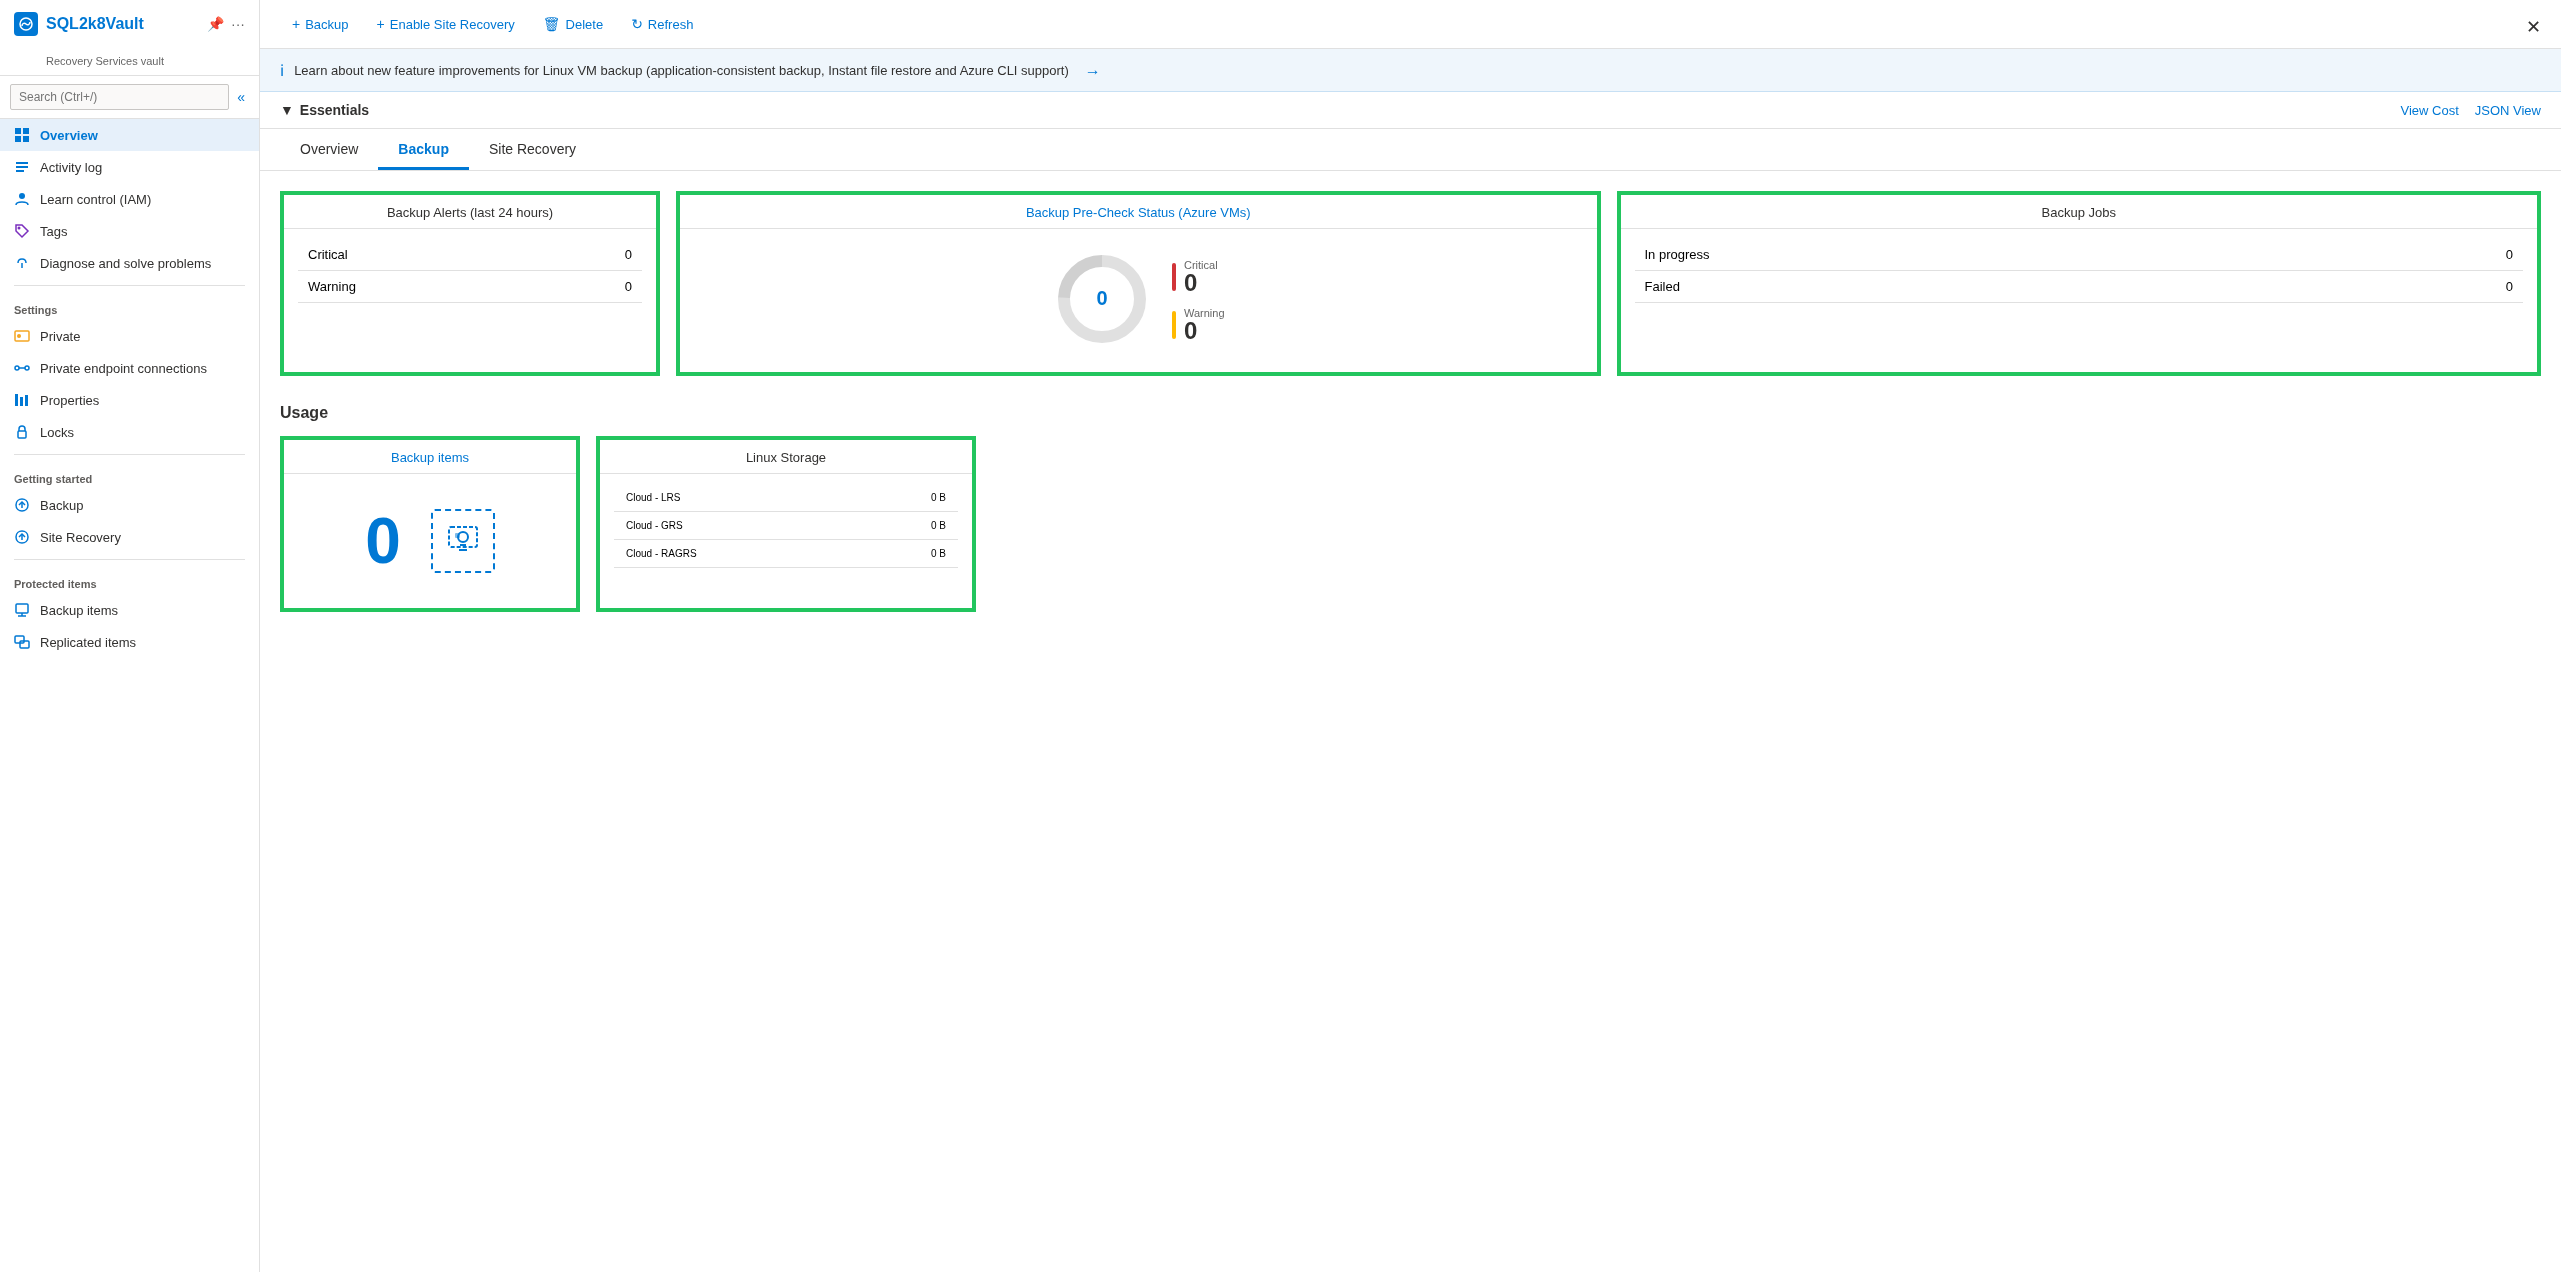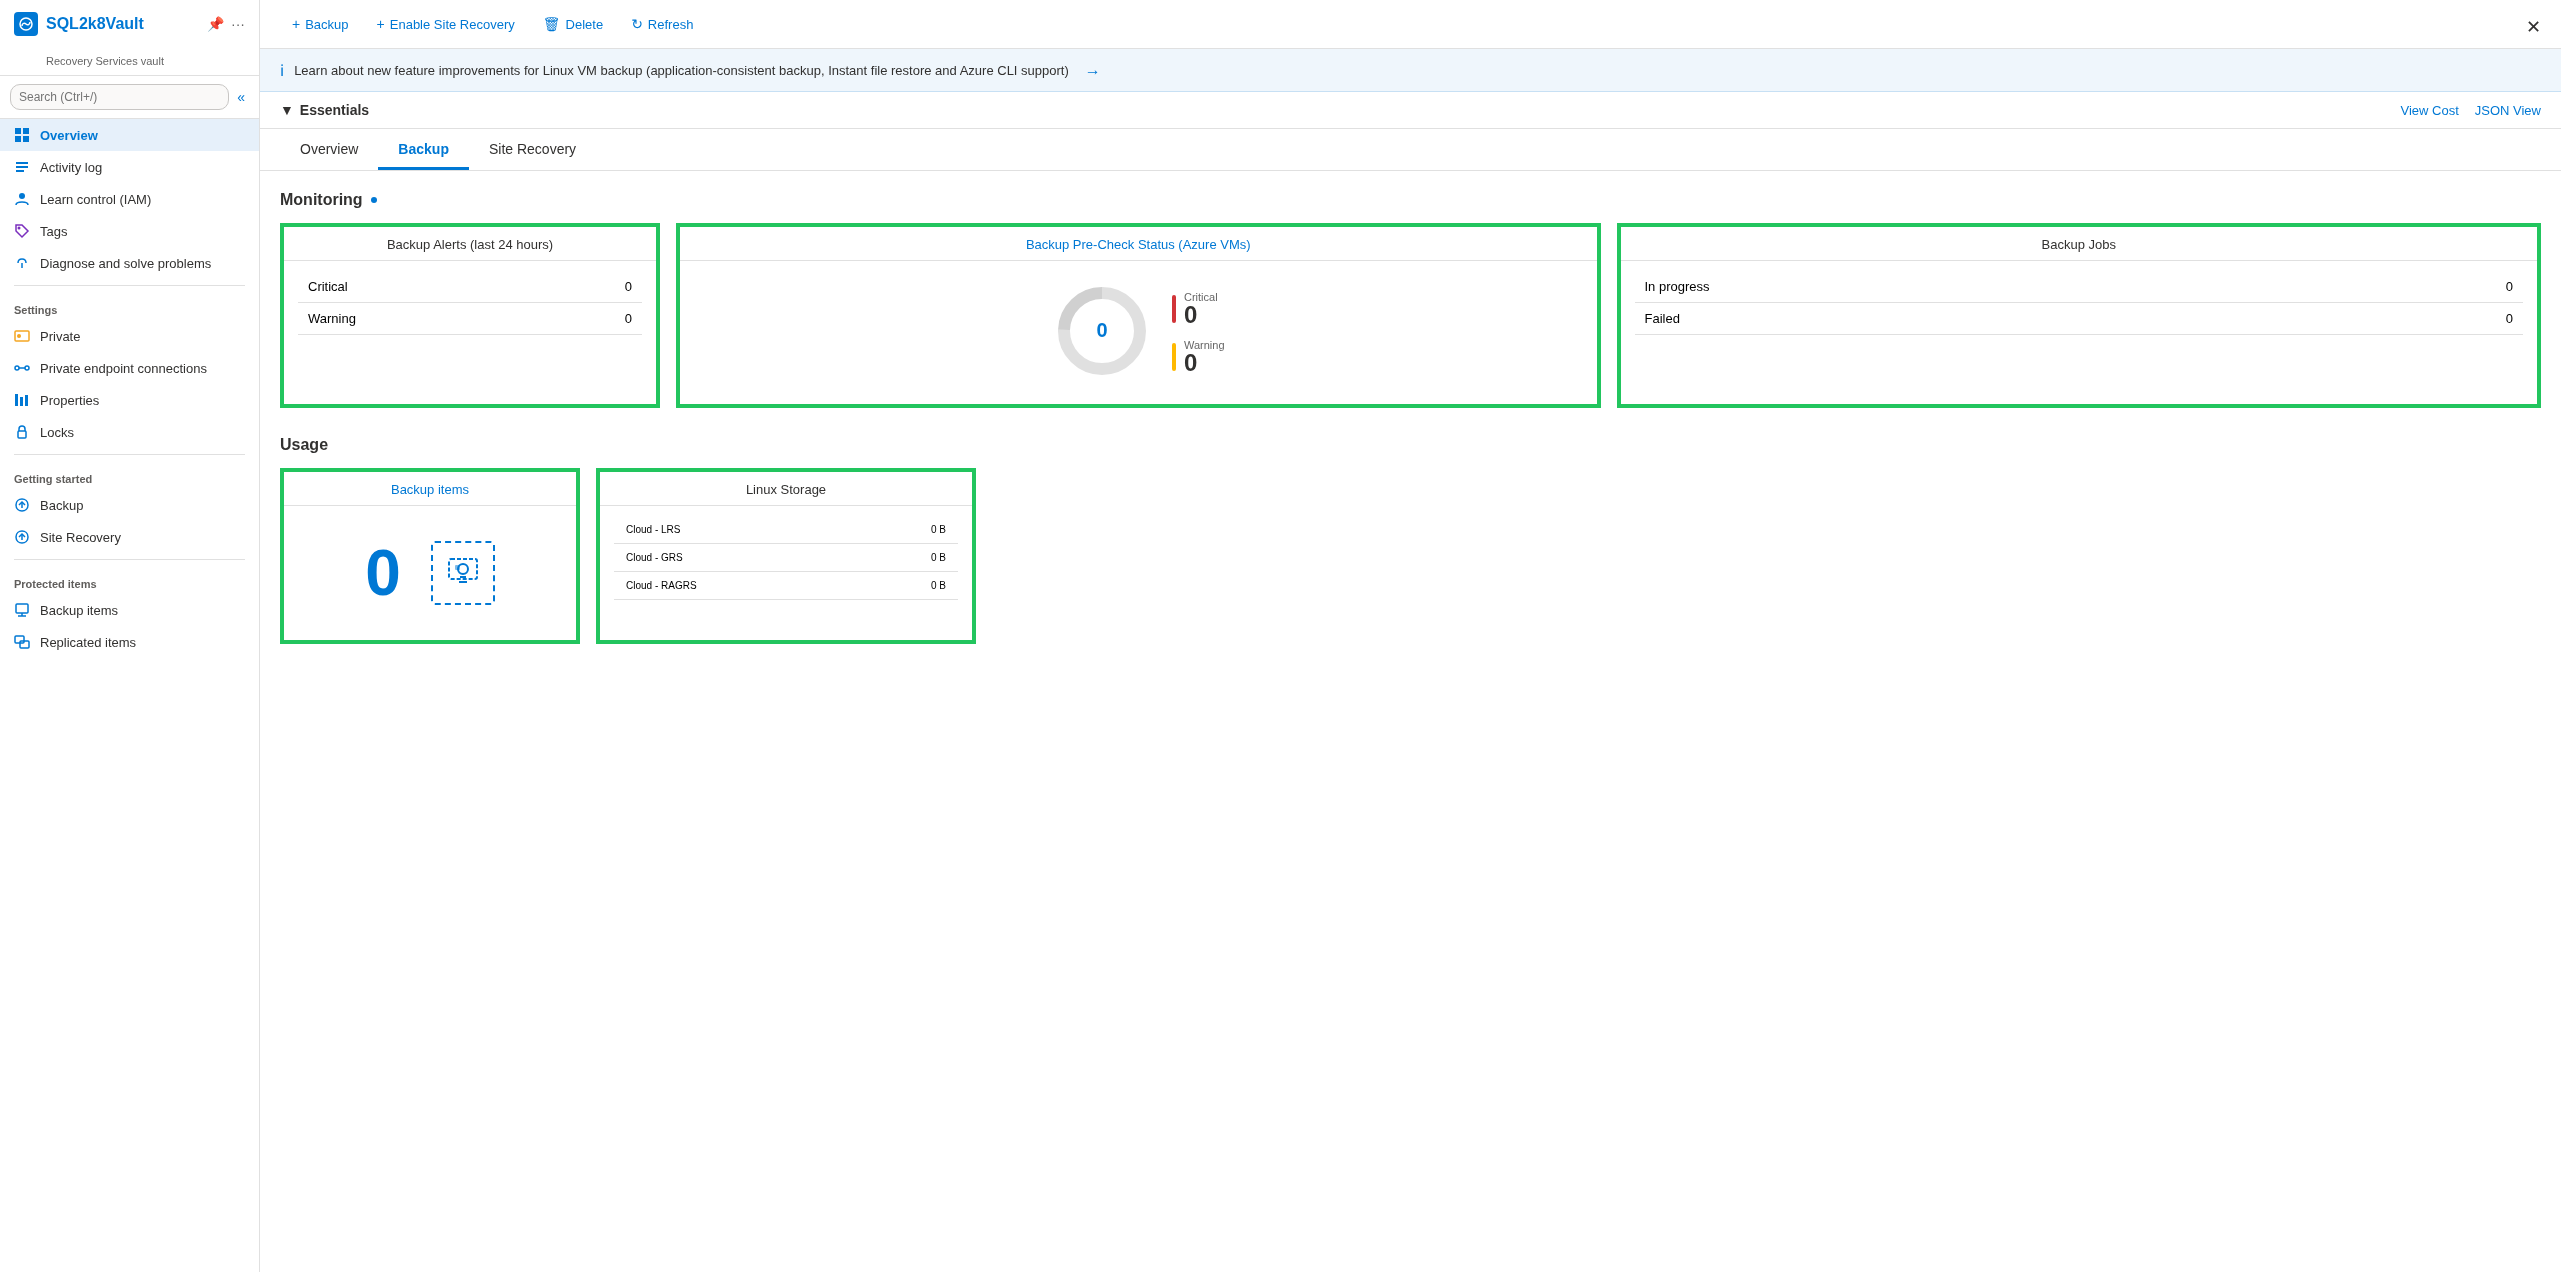--- a/index.html
+++ b/index.html
@@ -45,21 +45,21 @@
       color: #666; cursor: pointer; font-size: 14px;
     }
     .sidebar-search {
       padding: 8px 10px;
       border-bottom: 1px solid #e0e0e0;
     }
     .sidebar-search input {
       width: 100%;
       padding: 5px 8px;
       border: 1px solid #c8c6c4;
-      border-radius: 10px;
+      border-radius: 2px;
       font-size: 12px;
       outline: none;
       background: #faf9f8;
     }
     .sidebar-collapse-btn {
       float: right;
       background: none; border: none; cursor: pointer;
       color: #0078d4; font-size: 14px; padding: 4px;
     }
     .sidebar-nav {
@@ -505,24 +505,20 @@
     </div>
 
     <div class="tabs">
       <button class="tab">Overview</button>
       <button class="tab active">Backup</button>
       <button class="tab">Site Recovery</button>
     </div>
 
     <div class="page-body">
 
-      <div class="section-title">
-        <span>Monitoring</span>
-        <span class="section-dot"></span>
-      </div>
 
       <div class="monitoring-grid">
 
         <div class="card">
           <div class="card-title">Backup Alerts (last 24 hours)</div>
           <div class="card-body">
             <table class="alerts-table">
               <tbody>
                   <tr>
                 <td>Critical</td>

